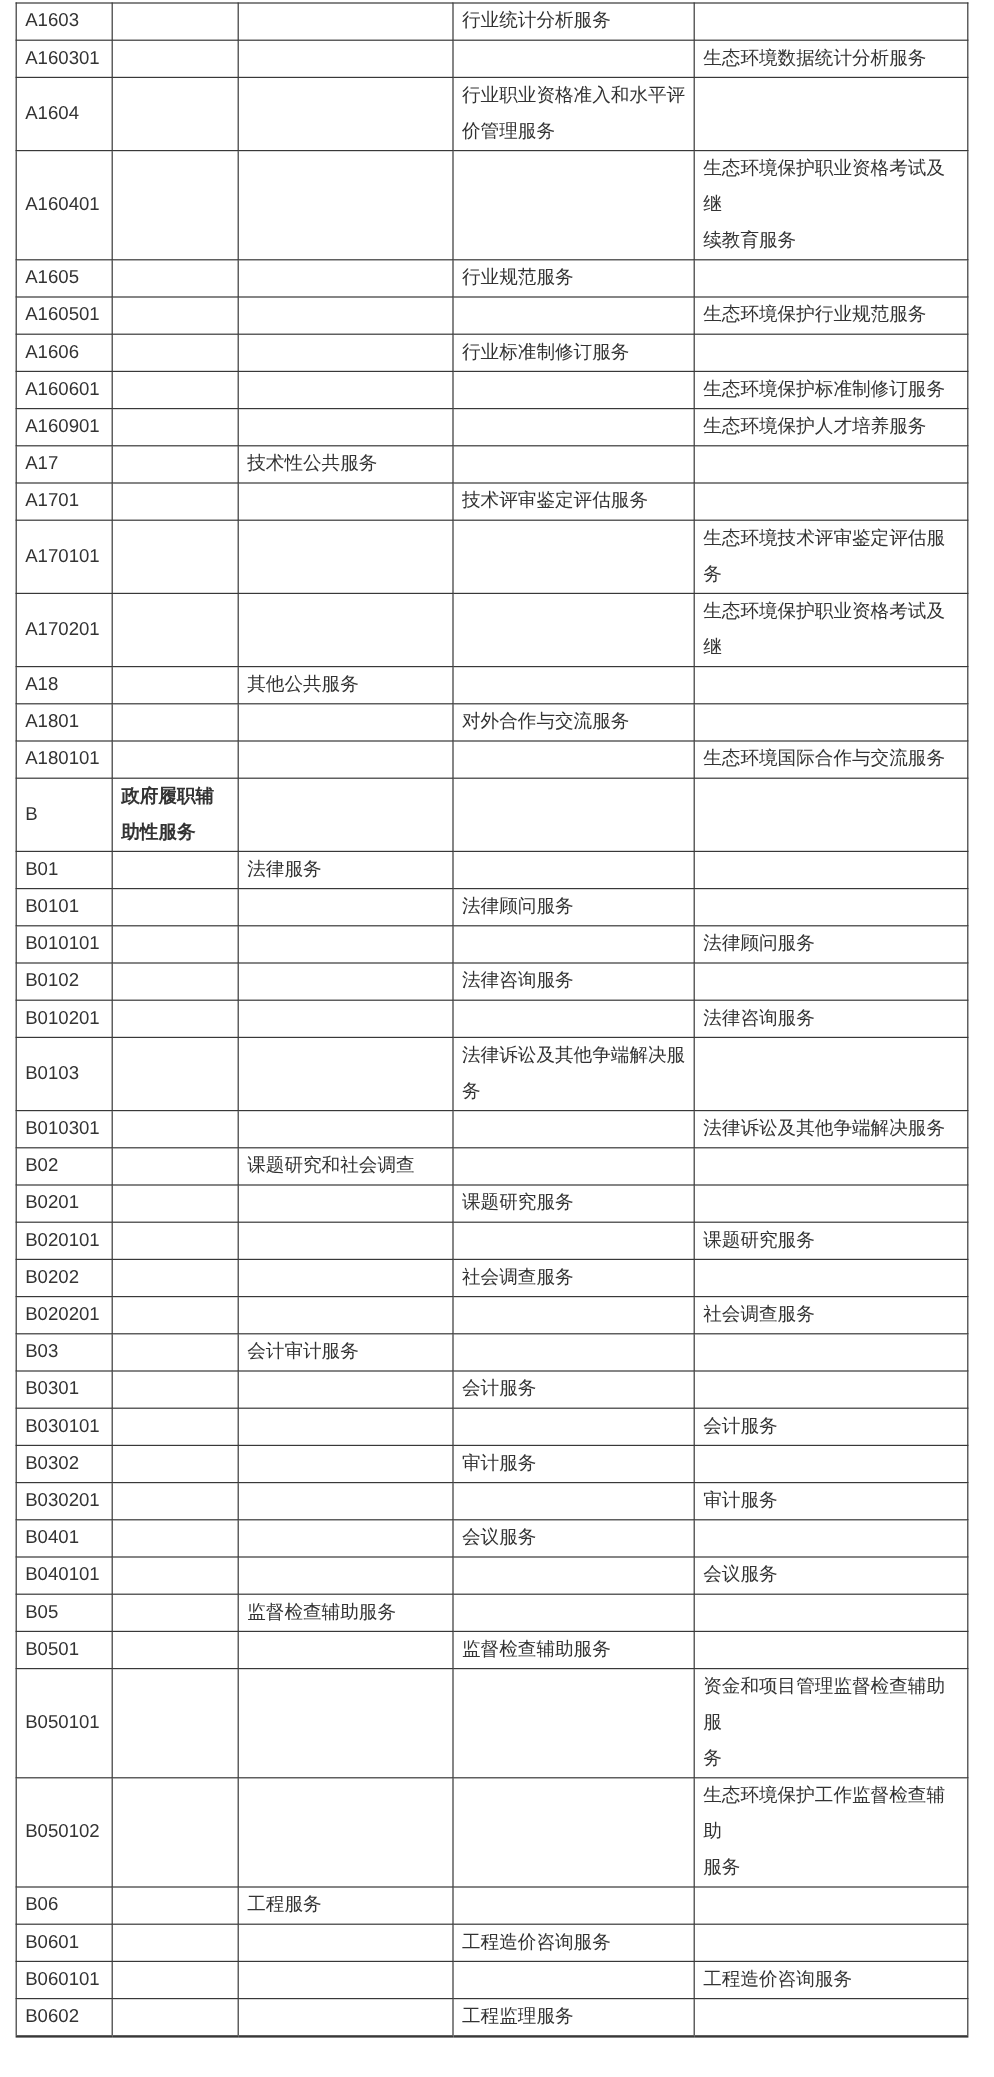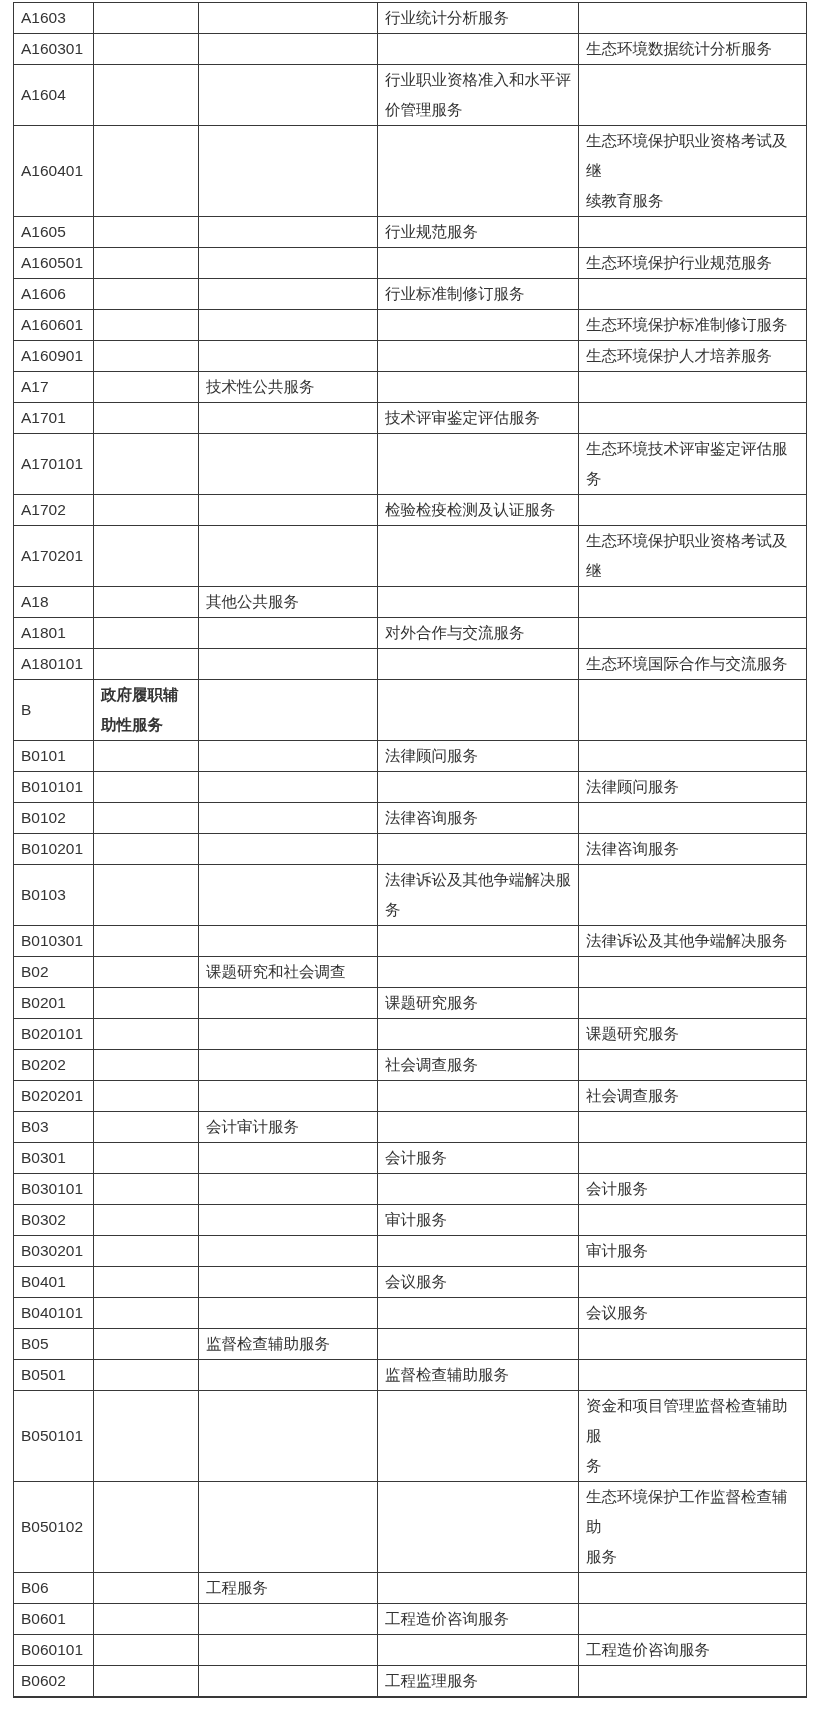--- a/index.html
+++ b/index.html
@@ -129,27 +129,20 @@
         <td></td>
       </tr>
       <tr>
         <td>A170101</td>
         <td></td>
         <td></td>
         <td></td>
         <td>生态环境技术评审鉴定评估服务</td>
       </tr>
       <tr>
-        <td>A1702</td>
-        <td></td>
-        <td></td>
-        <td>检验检疫检测及认证服务</td>
-        <td></td>
-      </tr>
-      <tr>
         <td>A170201</td>
         <td></td>
         <td></td>
         <td></td>
         <td>生态环境保护职业资格考试及继</td>
       </tr>
       <tr>
         <td>A18</td>
         <td></td>
         <td>其他公共服务</td>
@@ -168,20 +161,27 @@
         <td></td>
         <td></td>
         <td></td>
         <td>生态环境国际合作与交流服务</td>
       </tr>
       <tr>
         <td>B</td>
         <td class="bold">政府履职辅
 助性服务</td>
         <td></td>
+        <td></td>
+        <td></td>
+      </tr>
+      <tr>
+        <td>B01</td>
+        <td></td>
+        <td>法律服务</td>
         <td></td>
         <td></td>
       </tr>
       <tr>
         <td>B0101</td>
         <td></td>
         <td></td>
         <td>法律顾问服务</td>
         <td></td>
       </tr>

